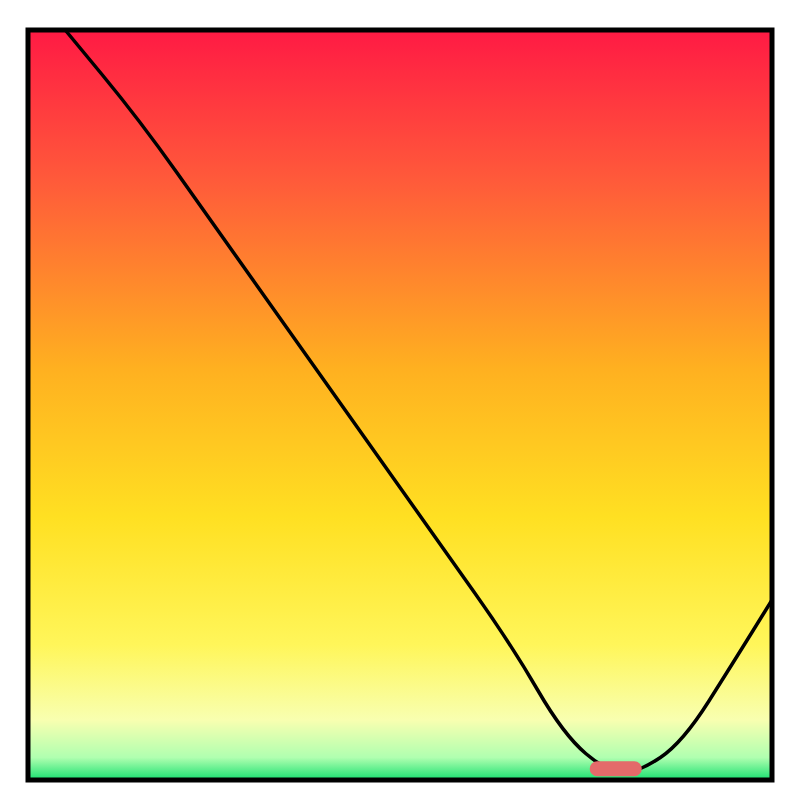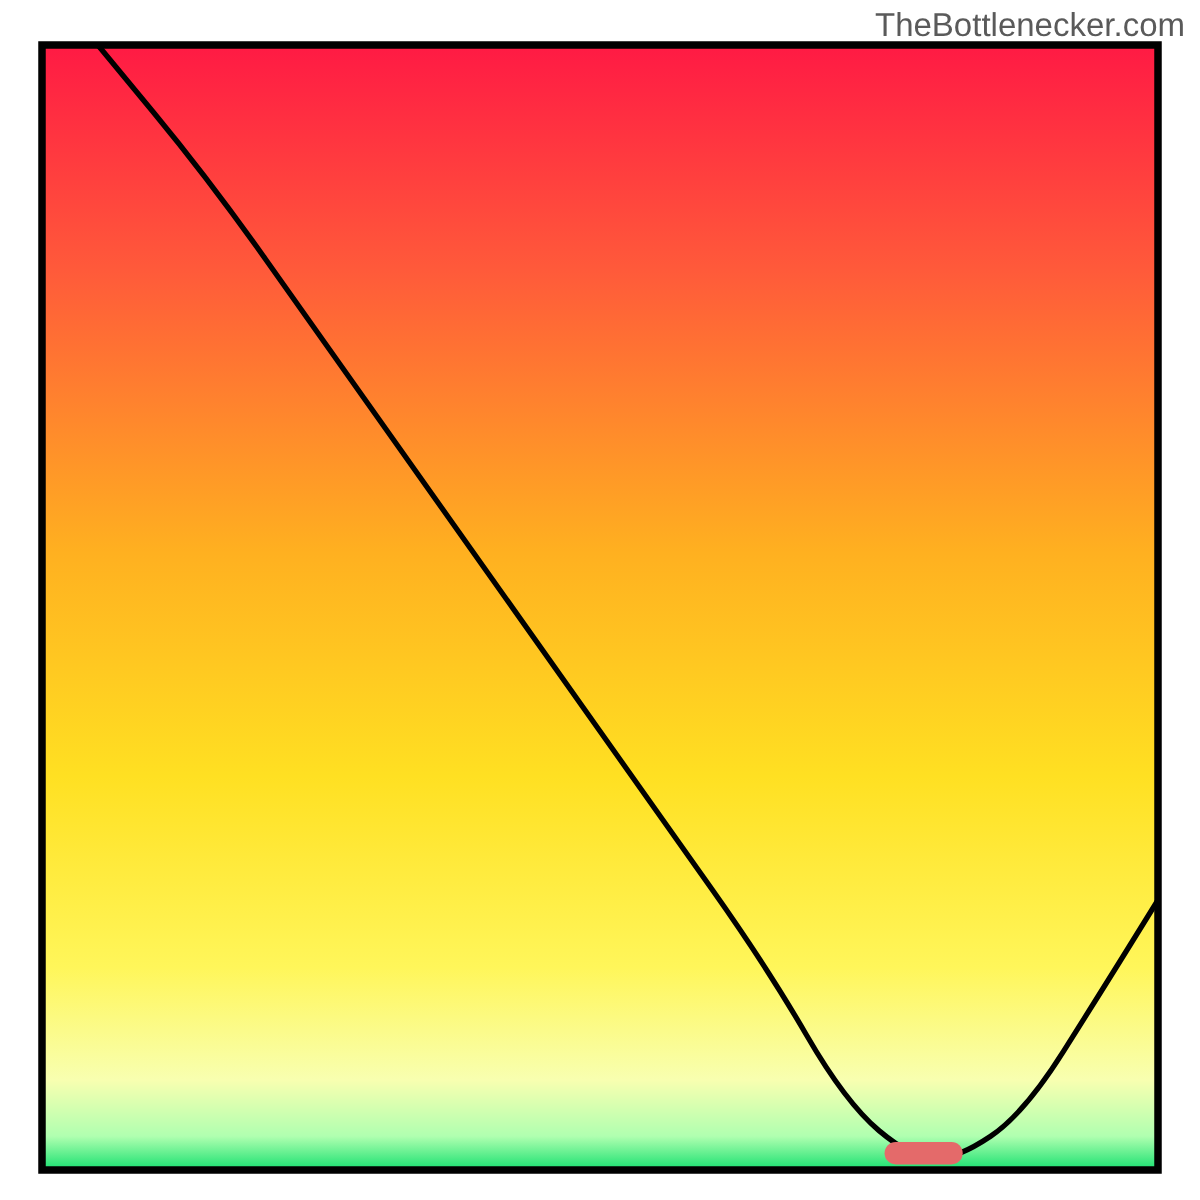--- a/index.html
+++ b/index.html
@@ -44,14 +44,13 @@
           <stop offset="92%" stop-color="#f8ffb0"></stop>
           <stop offset="97%" stop-color="#b0ffb0"></stop>
           <stop offset="100%" stop-color="#18e070"></stop>
         </linearGradient>
       </defs>
       <rect x="28" y="30" width="744" height="750" fill="url(#bgGrad)"></rect>
       <rect x="28" y="30" width="744" height="750" fill="none" stroke="#000000" stroke-width="5"></rect>
       <path d="M 65.2 30 Q 65.2 30 102.4 75 Q 139.6 120 176.8 172.5 Q 214 225 251.2 277.5 Q 288.4 330 325.6 382.5 Q 362.8 435 400 487.5 Q 437.20000000000005 540 474.40000000000003 592.5 Q 511.6 645 537.64 690 Q 563.68 735 586 753.75 Q 608.32 772.5 623.2 772.5 Q 638.0799999999999 772.5 660.4 757.5 Q 682.72 742.5 708.76 701.25 Q 734.8 660 753.4 630 T 772 600" fill="none" stroke="#000000" stroke-width="3.5" stroke-linejoin="round" stroke-linecap="round"></path>
       <rect x="589.72" y="761.25" width="52.07999999999993" height="15" rx="7.5" ry="7.5" fill="#e46a6a"></rect>
     </svg>
-  <div class="watermark">TheBottlenecker.com</div>
 </div>
 
 </body></html>

